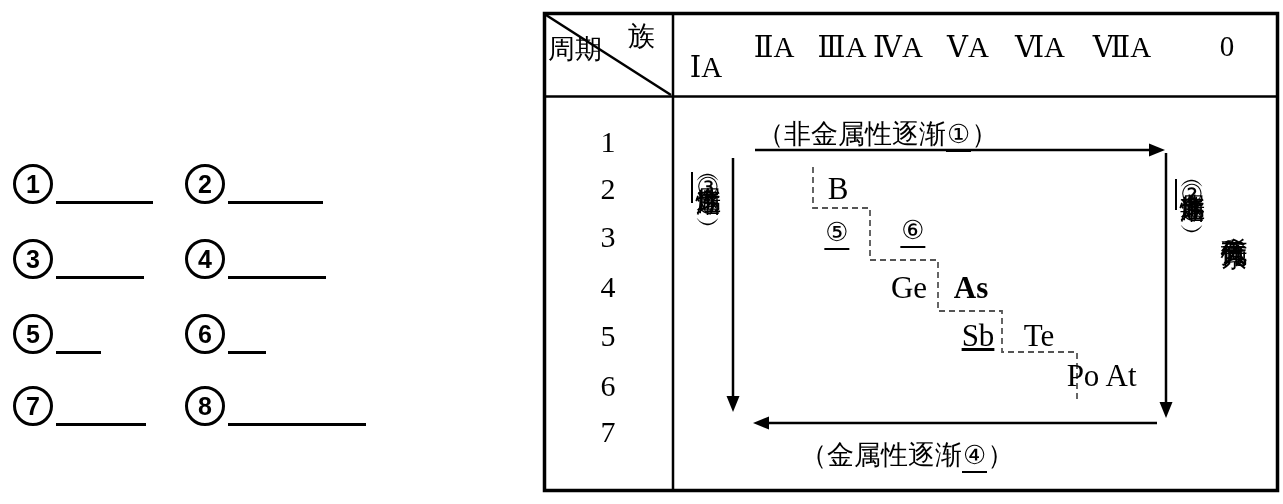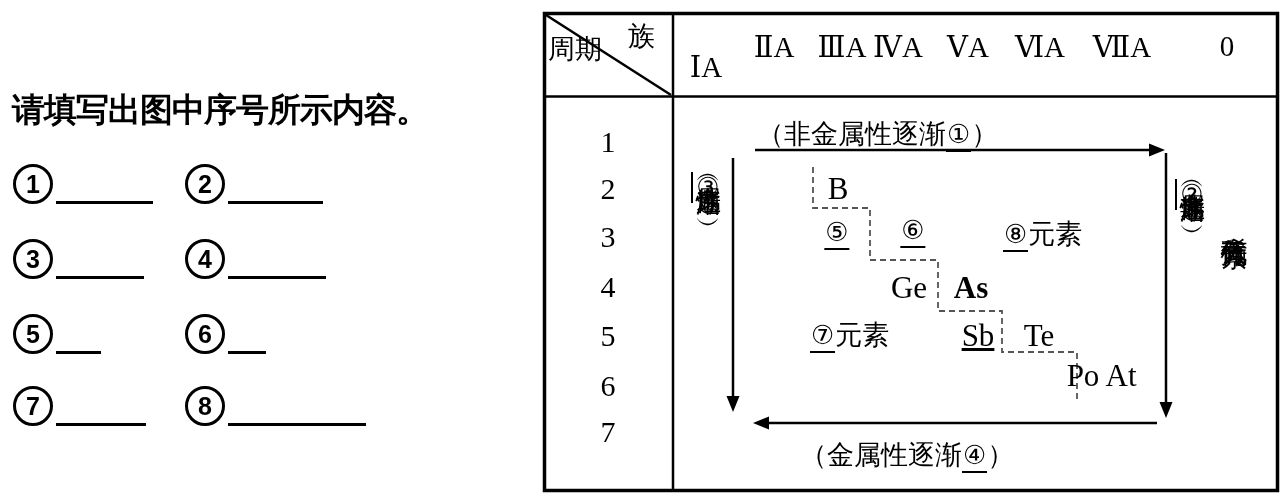--- a/index.html
+++ b/index.html
@@ -27,21 +27,20 @@
   .vtext{writing-mode:vertical-rl;text-orientation:mixed;white-space:nowrap;
          font-size:25px;letter-spacing:1px;}
   .vbar{border-left:2.5px solid #000;}
   svg{position:absolute;left:0;top:0;pointer-events:none;}
 </style>
 </head>
 <body>
 
 <div class="canvas">
 
-  <div class="abs lp lp-heading">请填写出图中序号所示内容。</div>
 
   <div class="abs lp lp-row" style="left:0;top:164px;width:540px;">
     <span class="lp-group" style="left:13px;top:0;">
       <span class="numcircle">1</span>
       <span class="blankline" style="width:97px;"></span>
     </span>
     <span class="lp-group" style="left:185px;top:0;">
       <span class="numcircle">2</span>
       <span class="blankline" style="width:95px;"></span>
     </span>
@@ -136,26 +135,20 @@
 
   <span class="abs vtext" style="left:1176px;top:172px;height:285px;">
     <span>（非金属性逐渐</span><span class="cnum vbar">②</span><span>）</span>
   </span>
 
   <span class="abs vtext" style="left:1216px;top:216px;height:195px;font-size:27px;">稀有气体元素</span>
 
   <span class="abs dg sym ctr" style="left:838px;top:171px;">B</span>
   <span class="abs dg ctr cnum u" style="left:837px;top:217px;">⑤</span>
   <span class="abs dg ctr cnum u" style="left:913px;top:215px;">⑥</span>
-  <span class="abs dg cjk" style="left:1003px;top:216px;white-space:nowrap;">
-    <span class="cnum u">⑧</span><span>元素</span>
-  </span>
   <span class="abs dg sym ctr" style="left:909px;top:270px;">Ge</span>
   <span class="abs dg sym ctr" style="left:971px;top:270px;font-weight:bold;">As</span>
-  <span class="abs dg cjk" style="left:810px;top:317px;white-space:nowrap;">
-    <span class="cnum u">⑦</span><span>元素</span>
-  </span>
   <span class="abs dg sym ctr" style="left:978px;top:318px;text-decoration:underline;">Sb</span>
   <span class="abs dg sym ctr" style="left:1039px;top:318px;">Te</span>
   <span class="abs dg sym ctr" style="left:1083px;top:358px;">Po</span>
   <span class="abs dg sym ctr" style="left:1121px;top:358px;">At</span>
 
 </div>
 
 </body></html>

